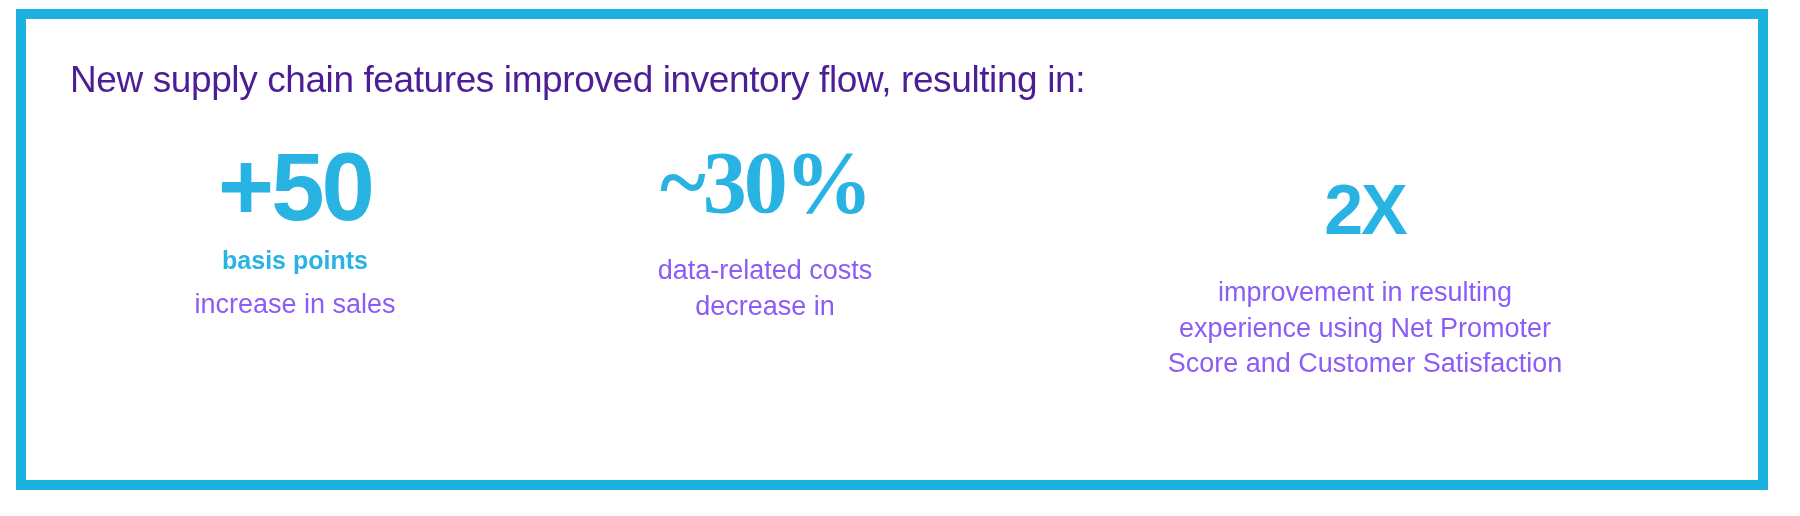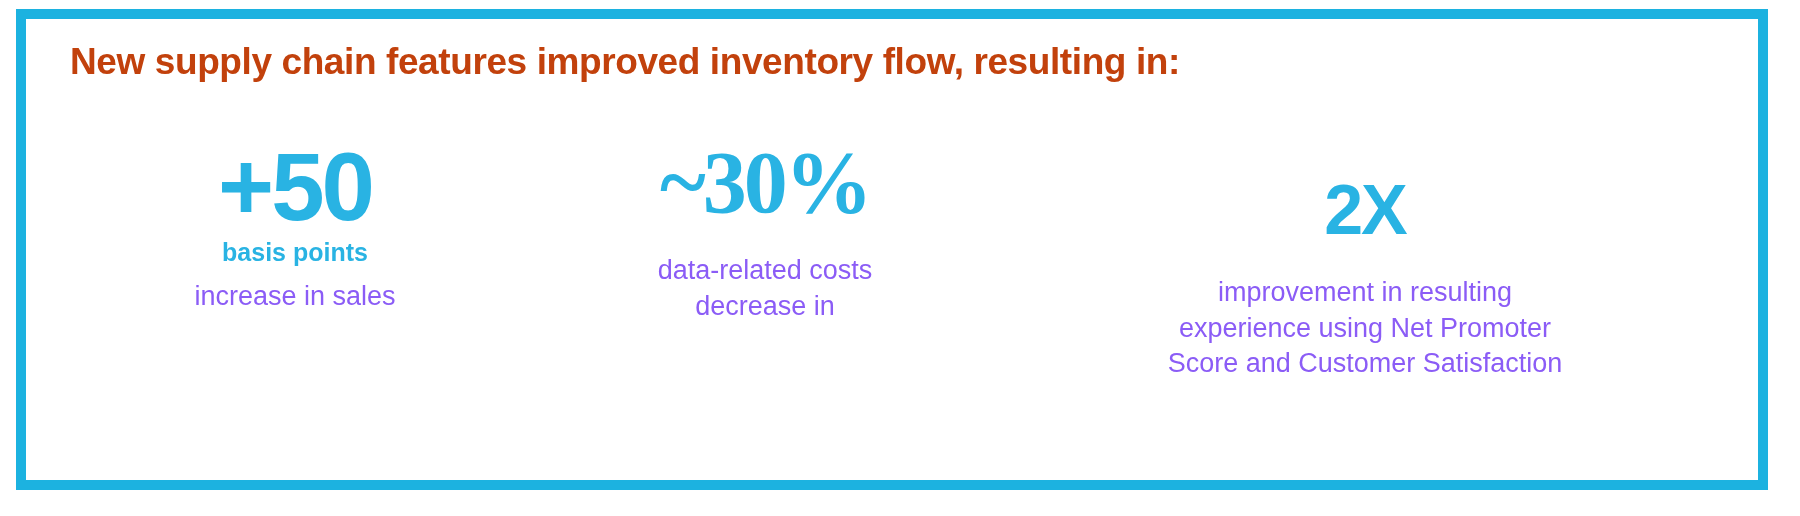--- a/index.html
+++ b/index.html
@@ -21,24 +21,24 @@
     width: 1752px;
     height: 481px;
     border: 10px solid #1cb2e0;
     background: #ffffff;
     box-sizing: border-box;
   }
 
   .headline {
     position: absolute;
     left: 44px;
-    top: 22px;
+    top: 40px;
     font-size: 37px;
-    font-weight: bold;
-    color: #c2410c;
+    font-weight: normal;
+    color: #4c1d95;
     letter-spacing: -0.4px;
     white-space: nowrap;
   }
 
   .stats-row {
     position: absolute;
     left: 0;
     top: 120px;
     width: 1732px;
     display: flex;
@@ -76,21 +76,21 @@
     font-size: 70px;
     letter-spacing: -2px;
     margin-top: 36px;
   }
 
   .stat-unit {
     color: #29b3e3;
     font-weight: bold;
     font-size: 25px;
     line-height: 1.1;
-    margin-top: 4px;
+    margin-top: 12px;
   }
 
   .stat-desc {
     color: #8b5cf6;
     font-size: 27px;
     line-height: 1.32;
     margin-top: 10px;
   }
 
   .stat-col-1 .stat-desc { margin-top: 12px; }

